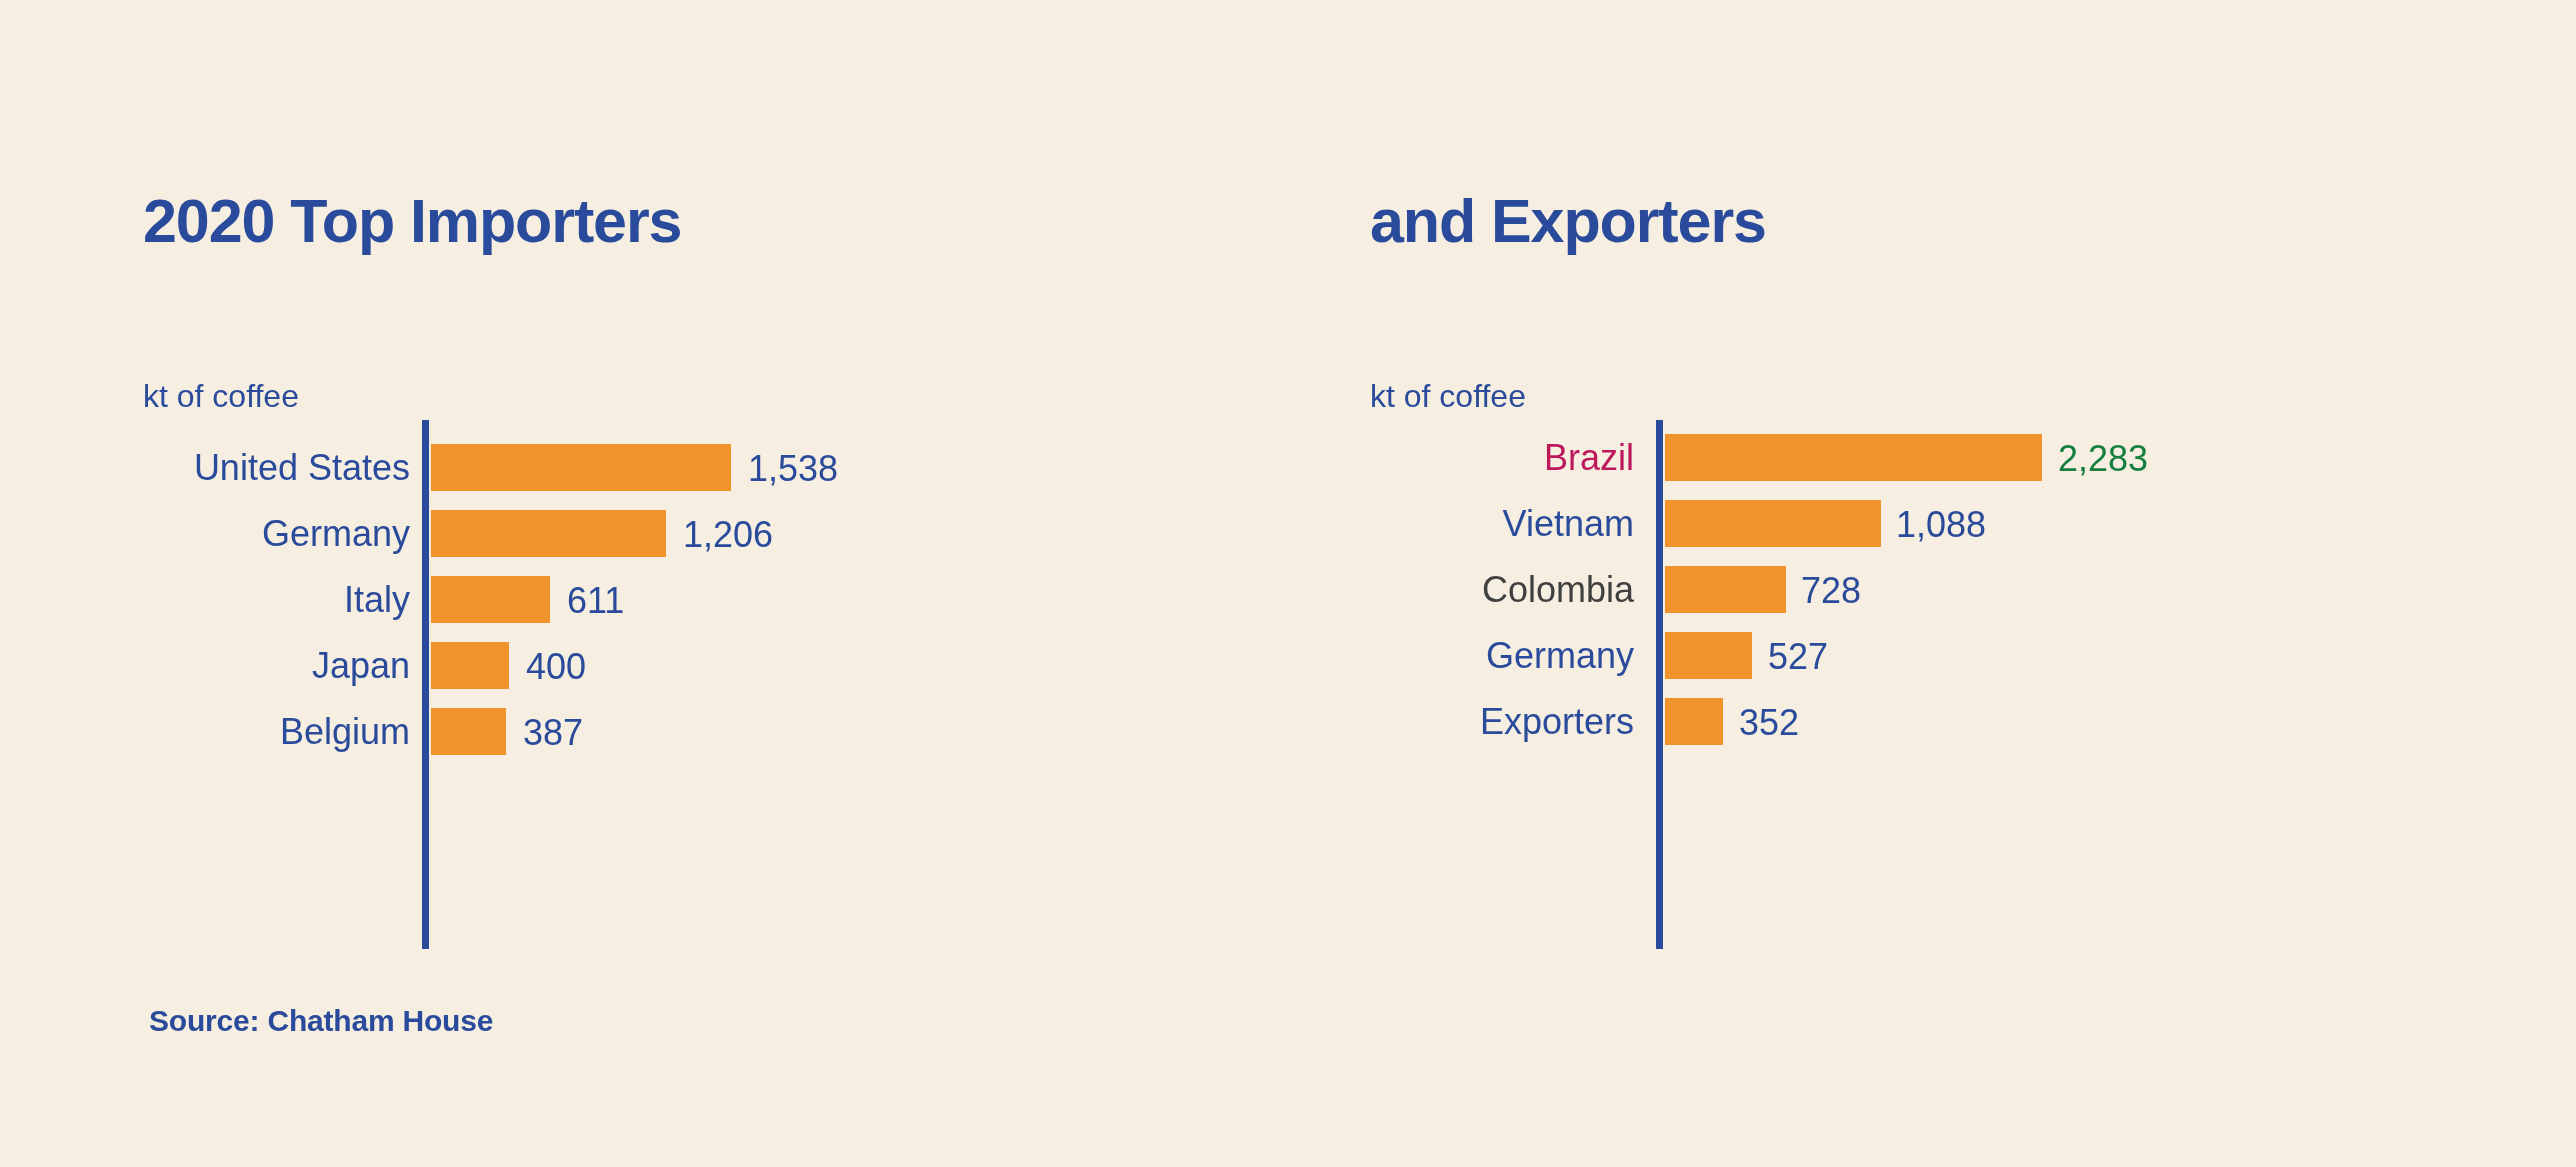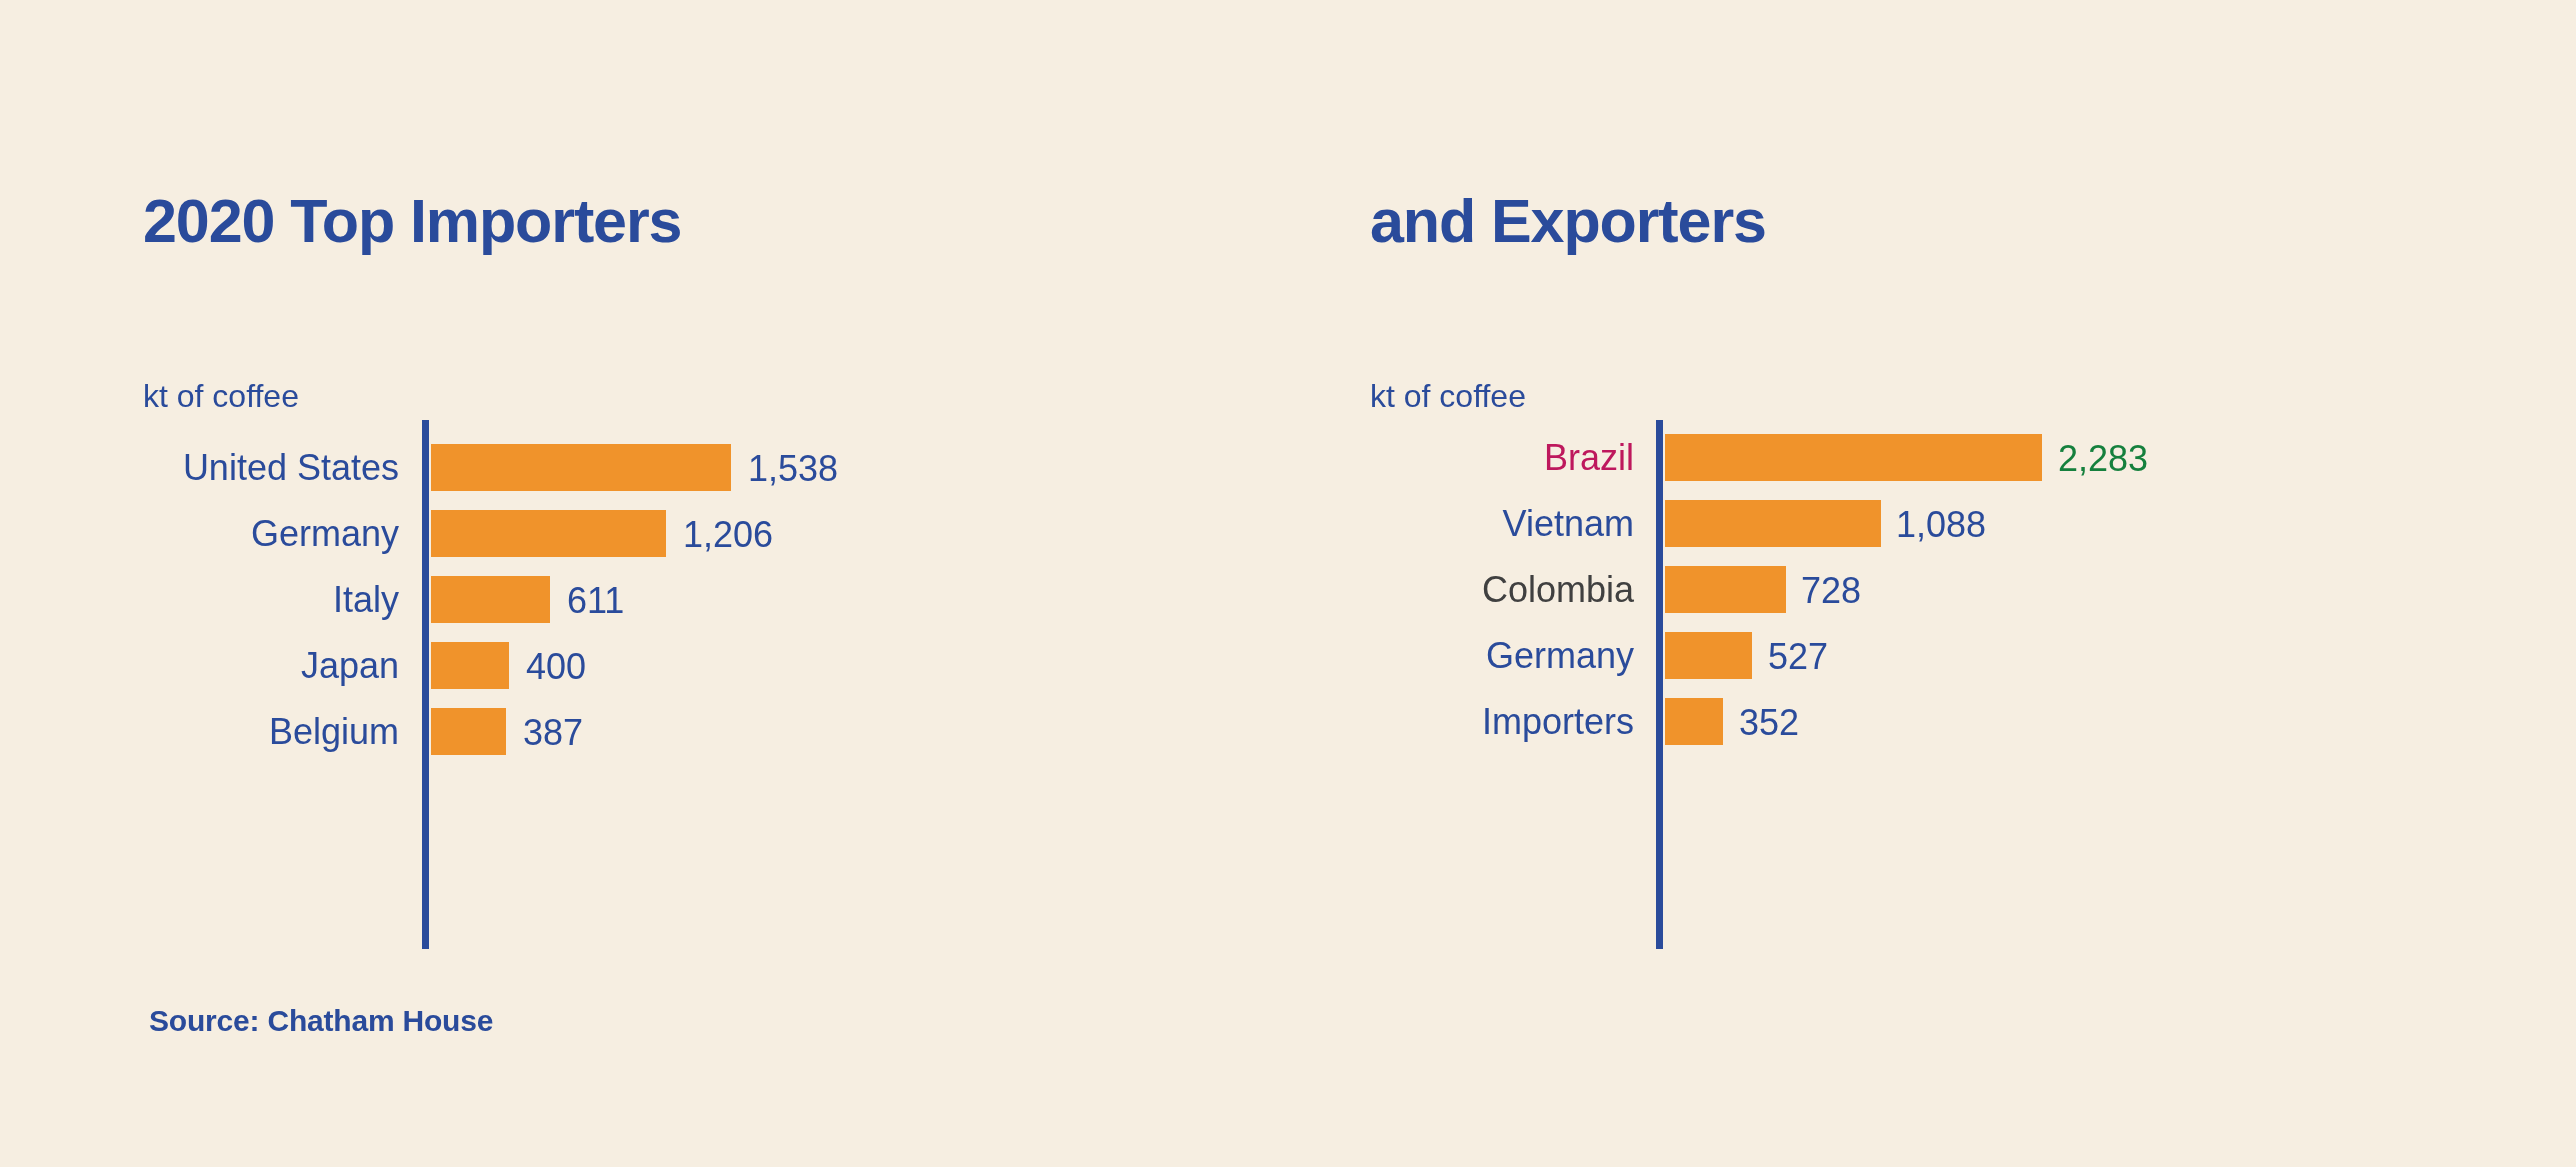--- a/index.html
+++ b/index.html
@@ -81,21 +81,21 @@
   .cat-label {
     position: absolute;
     top: 8.4px;
     height: 47px;
     line-height: 47px;
     font-size: 36px;
     color: #2A4B9B;
     text-align: right;
     white-space: nowrap;
   }
-  #plot-importers .cat-label { left: 0px;  width: 399px; }
+  #plot-importers .cat-label { left: 11px;  width: 399px; }
   #plot-exporters .cat-label { left: 0px;  width: 298px; }
 
   .bar-track {
     position: absolute;
     top: 8.4px;
     height: 47px;
   }
   #plot-importers .bar-track { left: 431px; }
   #plot-exporters .bar-track { left: 329px; }
 
@@ -222,21 +222,21 @@
 
       <div class="bar-row" style="top:624px">
         <div class="cat-label" style="color: rgb(42, 75, 155);">Germany</div>
         <div class="bar-track">
           <div class="bar" style="width: 87px; background: rgb(240, 147, 43);"></div>
         </div>
         <div class="val-label" style="left: 432px; color: rgb(42, 75, 155);">527</div>
       </div>
 
       <div class="bar-row" style="top:690px">
-        <div class="cat-label" style="color: rgb(42, 75, 155);">Importers</div>
+        <div class="cat-label" style="color: rgb(42, 75, 155);">Exporters</div>
         <div class="bar-track">
           <div class="bar" style="width: 58px; background: rgb(240, 147, 43);"></div>
         </div>
         <div class="val-label" style="left: 403px; color: rgb(42, 75, 155);">352</div>
       </div>
     </div>
   </section>
 
 </div>
 

